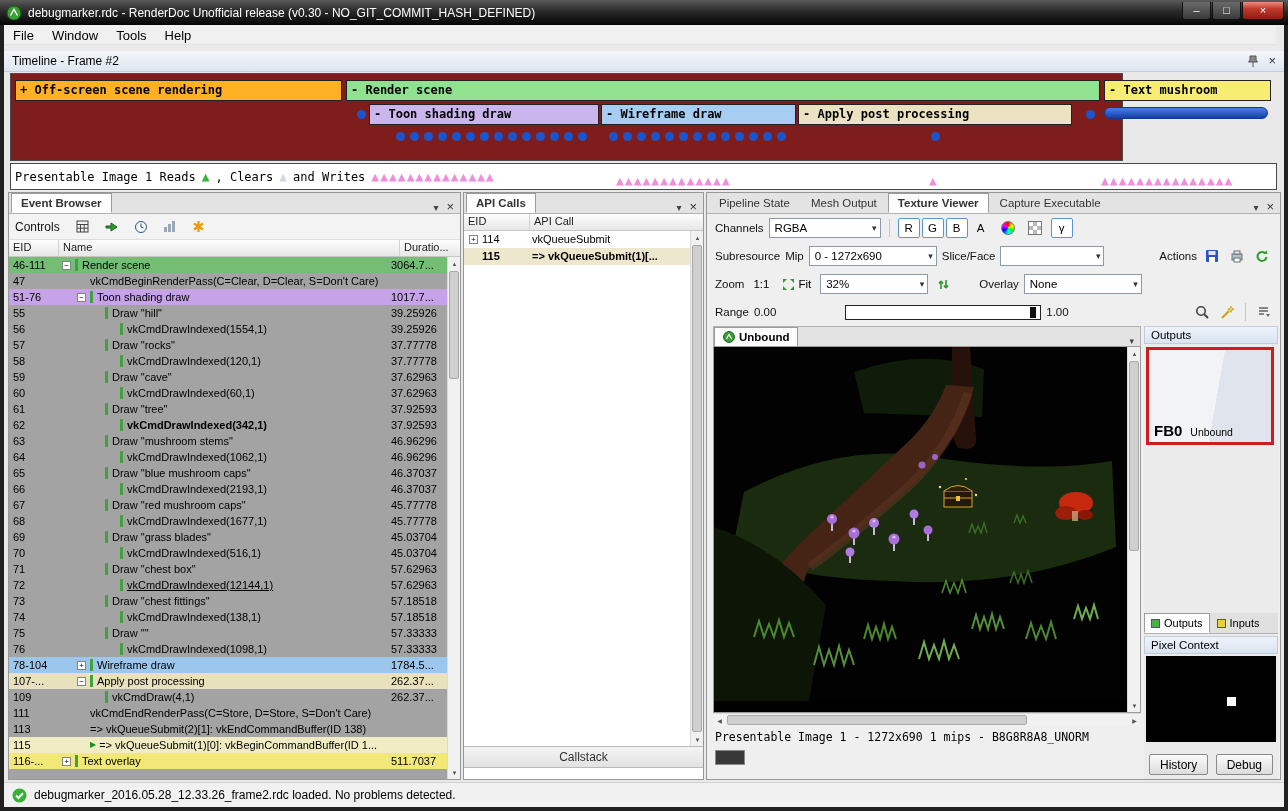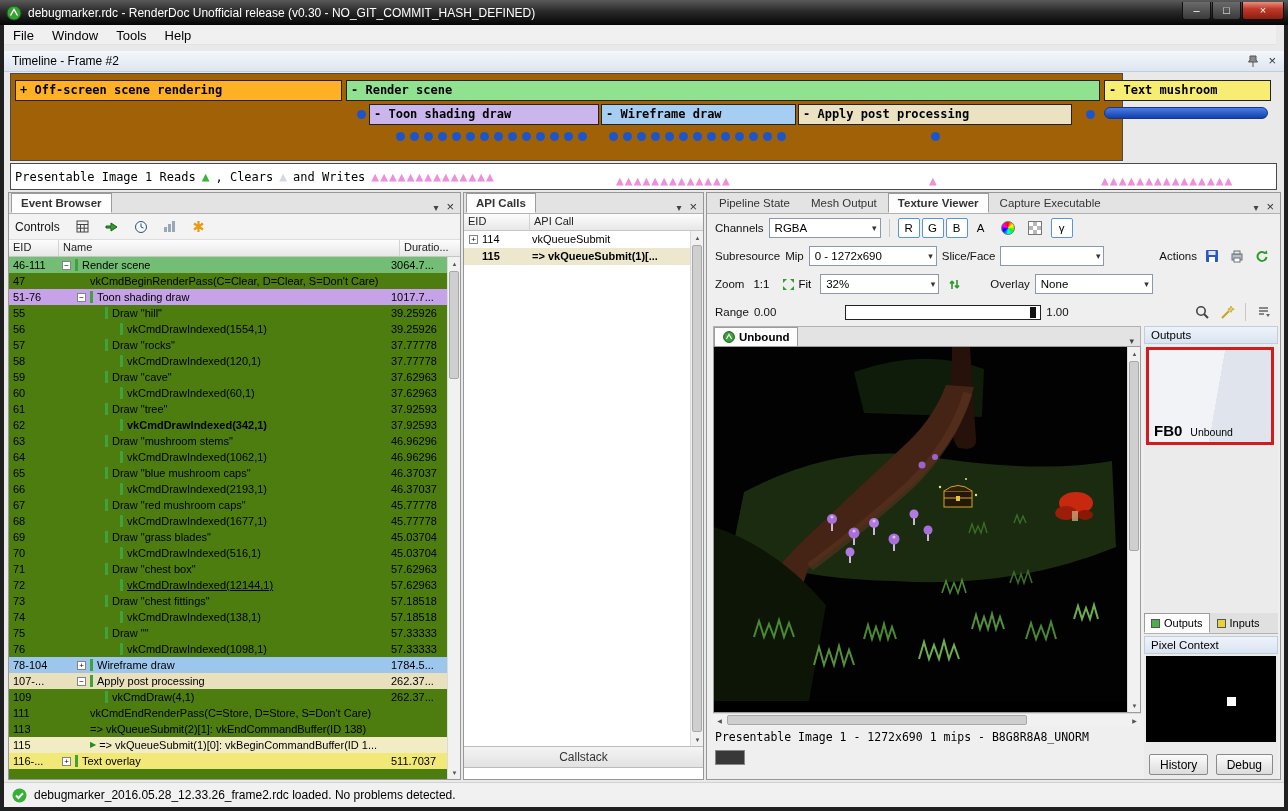--- a/index.html
+++ b/index.html
@@ -24,21 +24,21 @@
     background:linear-gradient(#6a6a6a,#3a3a3a)}
   .winbtn.close{background:linear-gradient(#e8917c,#c0392b 40%,#8e1e10);width:42px}
   
   .menubar{position:absolute;left:4px;right:12px;top:25px;height:20px;background:#f0f0f0;display:flex;align-items:flex-start;border-bottom:1px solid #e2e2e2}
   .menu-item{padding:3px 9px;font-size:13px}
   
   .tl-header{position:absolute;left:4px;right:4px;top:51px;height:21px;background:linear-gradient(#f4f7fb,#dde6f0);
     display:flex;align-items:center;font-size:12px;padding:0 8px;border-bottom:1px solid #c4cedb}
   .tlh-icons{margin-left:auto;display:flex;gap:10px;align-items:center;color:#444}
   .closex{font-size:13px;line-height:12px;color:#333}
-  .tl-box{position:absolute;left:10px;top:73px;width:1113px;height:88px;background:#a16207;border:1px solid #4a4a4a}
+  .tl-box{position:absolute;left:10px;top:73px;width:1113px;height:88px;background:#7f1d1d;border:1px solid #4a4a4a}
   .tl-bar{position:absolute;height:21px;border:1px solid #222;font:bold 12px "DejaVu Sans Mono",monospace;
     line-height:19px;padding-left:4px;white-space:nowrap;overflow:hidden;color:#000}
   .tl-dot{position:absolute;width:9px;height:9px;border-radius:50%;background:var(--dot)}
   .tl-bluebar{position:absolute;height:12px;border-radius:6px;border:1px solid #0f3796;
     background:linear-gradient(#4a7ce8,#1340a8)}
   .present-box{position:absolute;left:10px;top:163px;width:1267px;height:27px;background:#fff;border:1px solid #4a4a4a;
     display:flex;align-items:center;padding-left:4px;font:12px "DejaVu Sans Mono",monospace;white-space:nowrap}
   .present-box .mono{margin-right:6px}
   .tri{font-size:13px;color:var(--write);margin-right:1px;line-height:10px}
   .tri.read{color:var(--read);margin:0 6px 0 0}
@@ -55,21 +55,21 @@
   .tab.active{background:#fdfdfd;border-color:#9c9c9c;border-bottom-color:#fdfdfd;font-weight:bold}
   .tabicons{margin-left:auto;display:flex;gap:8px;align-items:center;padding-right:6px;color:#444;font-size:10px}
   
   .ev-toolbar{height:26px;background:#f3f3f3;border-bottom:1px solid #ddd;display:flex;align-items:center;padding-left:6px;gap:9px}
   .ev-toolbar .lbl{font-size:12px;margin-right:4px}
   .tbi{display:inline-flex;align-items:center;justify-content:center;width:20px;height:20px}
   .colhead{display:flex;height:17px;background:linear-gradient(#fdfdfd,#e7e7e7);border-bottom:1px solid #c6c6c6;font-size:11px;color:#222}
   .ch-eid{width:50px;padding:1px 0 0 4px;border-right:1px solid #d2d2d2}
   .ch-name{flex:1;padding:1px 0 0 4px;border-right:1px solid #d2d2d2}
   .ch-dur{width:60px;padding:1px 0 0 4px}
-  .ev-rows{position:absolute;left:0;right:13px;top:64px;bottom:0;overflow:hidden;background:#4d7c0f}
+  .ev-rows{position:absolute;left:0;right:13px;top:64px;bottom:0;overflow:hidden;background:#a3a3a3}
   .ev-row{display:flex;height:16px;line-height:16px;font-size:11px;white-space:nowrap}
   .ev-eid{width:50px;flex:none;padding-left:4px;overflow:hidden}
   .ev-name{flex:1;display:flex;align-items:center;overflow:hidden}
   .ev-dur{width:60px;flex:none;padding-left:4px;overflow:hidden}
   .hl-green{background:var(--hl-green)} .hl-purple{background:var(--hl-purple)}
   .hl-blue{background:var(--hl-blue)} .hl-tan{background:var(--hl-tan)}
   .hl-sel{background:var(--hl-sel)} .hl-yellow{background:var(--hl-yellow)}
   .treebox{width:9px;height:9px;flex:none;border:1px solid #848484;background:#fff;font:8px/7px "Liberation Sans",sans-serif;text-align:center;margin-right:4px}
   .treesp{width:13px;flex:none}
   .durbar{width:3px;height:12px;background:#3fa23f;margin-right:4px;flex:none}
@@ -725,21 +725,21 @@
 
     <div class="trow">
       <span class="lbl">Zoom</span>
       <div class="tbtn">1:1</div>
       <div class="tbtn">
         <svg width="13" height="13" style="margin-right:3px">
             <path d="M1 1h4L1 5zM12 1v4L8 1zM1 12v-4l4 4zM12 12H8l4-4z" fill="#2c9c2c"></path>
           </svg>
         <span>Fit</span>
       </div>
-      <div class="dd" style="width:119px">
+      <div class="dd" style="width:108px">
         <span>32%</span>
         <span class="caret">▾</span>
       </div>
       <span class="tbi">
           <svg width="13" height="13">
             <path d="M4 11V3m0 0L2 5.5M4 3l2 2.5" stroke="#2c9c2c" stroke-width="1.6" fill="none"></path>
             <path d="M9 2v8m0 0L7 7.5M9 10l2-2.5" stroke="#2c9c2c" stroke-width="1.6" fill="none"></path>
           </svg>
         </span>
       <span style="width:16px"></span>

